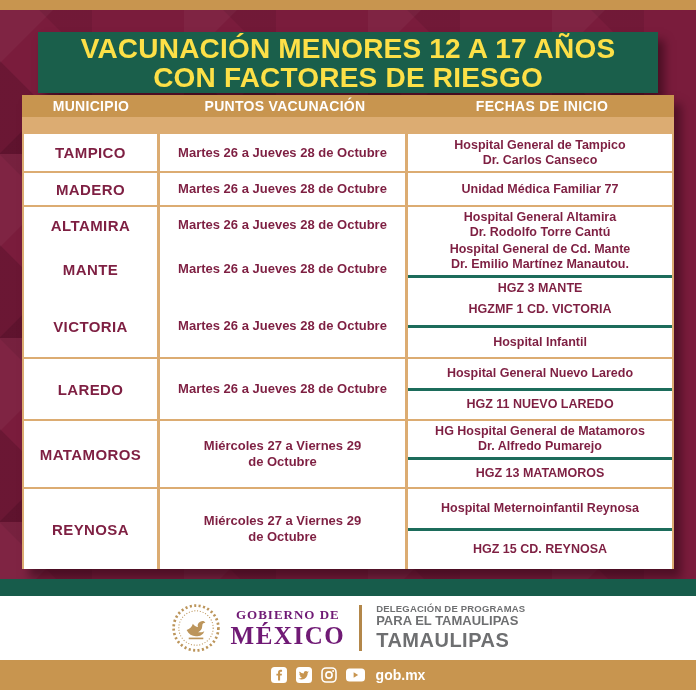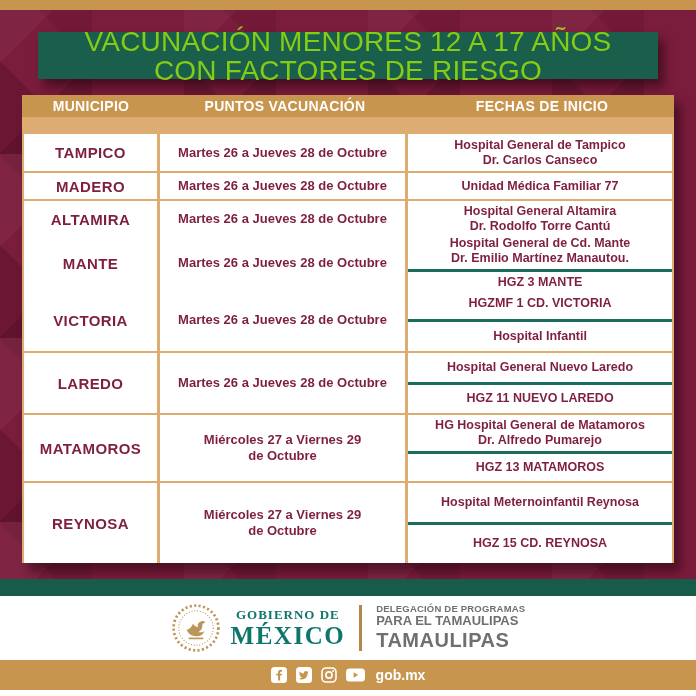--- a/index.html
+++ b/index.html
@@ -10,41 +10,41 @@
     background-image:
       linear-gradient(45deg, rgba(30,0,12,.16) 25%, transparent 25.5%),
       linear-gradient(-45deg, rgba(30,0,12,.16) 25%, transparent 25.5%),
       linear-gradient(135deg, rgba(255,255,255,.035) 25%, transparent 25.5%),
       linear-gradient(-135deg, rgba(30,0,12,.10) 25%, transparent 25.5%);
     background-size:184px 184px;
     background-position:0 -30px,92px -30px,0 -30px,92px -30px;
   }
   .top-bar{position:absolute;left:0;top:0;width:696px;height:10px;background:#C8954F;}
   .title-band{
-    position:absolute;left:38px;top:32px;width:620px;height:47px;
-    background:#1A5F4B;color:#84cc16;display:flex;flex-direction:column;
+    position:absolute;left:38px;top:32px;width:620px;height:61px;
+    background:#1A5F4B;color:#fde047;display:flex;flex-direction:column;
     align-items:center;justify-content:center;text-align:center;
-    font-weight:normal;font-size:28px;line-height:29px;letter-spacing:.2px;
+    font-weight:bold;font-size:28px;line-height:29px;letter-spacing:.2px;
     box-shadow:6px 8px 9px rgba(35,3,15,.55);
   }
   .table-wrap{position:absolute;left:22px;top:95px;width:652px;
     box-shadow:7px 9px 9px rgba(35,3,15,.5);}
   .thead{
     height:22px;background:#C8954F;display:grid;
     grid-template-columns:138px 250px 1fr;
     align-items:center;text-align:center;color:#FFFFFF;
     font-weight:bold;font-size:14px;letter-spacing:.3px;
   }
   .tbody{
     background:#DCAC72;display:flex;flex-direction:column;gap:2px;
     border-left:2px solid #DCAC72;border-right:2px solid #DCAC72;
   }
   .row{display:grid;grid-template-columns:133px 245px 1fr;gap:3px;background:#DCAC72;}
   .row:nth-child(1){height:37px;margin-top:17px;}
-  .row:nth-child(2){height:26px;}
+  .row:nth-child(2){height:32px;}
   .row:nth-child(3){height:30px;}
   .row:nth-child(4){height:54px;}
   .row:nth-child(5){height:62px;}
   .row:nth-child(6){height:60px;}
   .row:nth-child(7){height:66px;}
   .row:nth-child(8){height:80px;}
   .cell{
     background:#FFFFFF;display:flex;align-items:center;justify-content:center;
     text-align:center;color:#7E1F42;font-weight:bold;white-space:pre-line;
     padding:2px 6px;
@@ -58,21 +58,21 @@
     padding:3px 16px;width:100%;box-sizing:border-box;
   }
   .punto + .punto{border-top:3px solid #1C6C5B;}
   .footer-green-bar{position:absolute;left:0;top:579px;width:696px;height:17px;background:#175C4B;}
   .footer-white{position:absolute;left:0;top:596px;width:696px;height:100px;background:#FFFFFF;}
   .logo-group{
     position:absolute;left:0;top:0;width:696px;height:64px;
     display:flex;align-items:center;justify-content:center;gap:10px;
   }
   .seal{width:50px;height:50px;}
-  .gob-text{font-family:"Liberation Serif",serif;color:#0f766e;text-align:center;line-height:1;}
+  .gob-text{font-family:"Liberation Serif",serif;color:#701a75;text-align:center;line-height:1;}
   .gob-line1{font-size:13px;font-weight:bold;letter-spacing:1px;}
   .gob-line2{font-size:25px;font-weight:bold;letter-spacing:1.5px;margin-top:2px;}
   .gold-divider{width:3px;height:46px;background:#B3874A;margin:0 4px;}
   .delegation{color:#6E6F71;line-height:1.15;text-align:left;}
   .del-line1{font-size:9.5px;font-weight:bold;letter-spacing:.2px;}
   .del-line2{font-size:13px;font-weight:bold;}
   .del-line3{font-size:20px;font-weight:bold;letter-spacing:.5px;}
   .footer-social-bar{
     position:absolute;left:0;top:64px;width:696px;height:30px;background:#C8954F;
     display:flex;align-items:center;justify-content:center;gap:9px;

